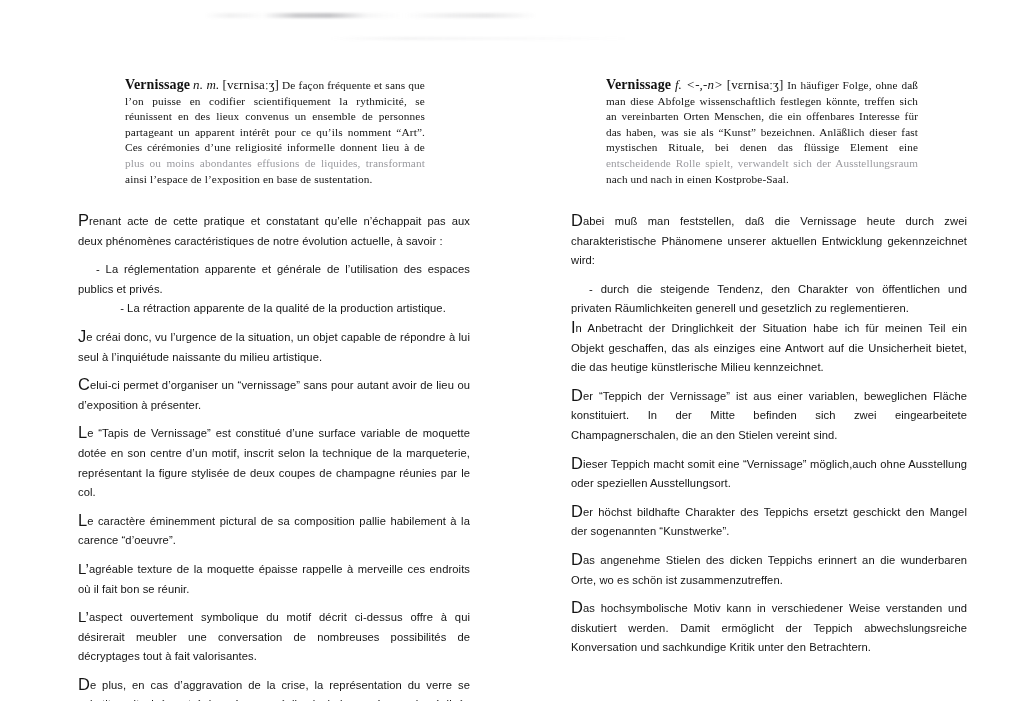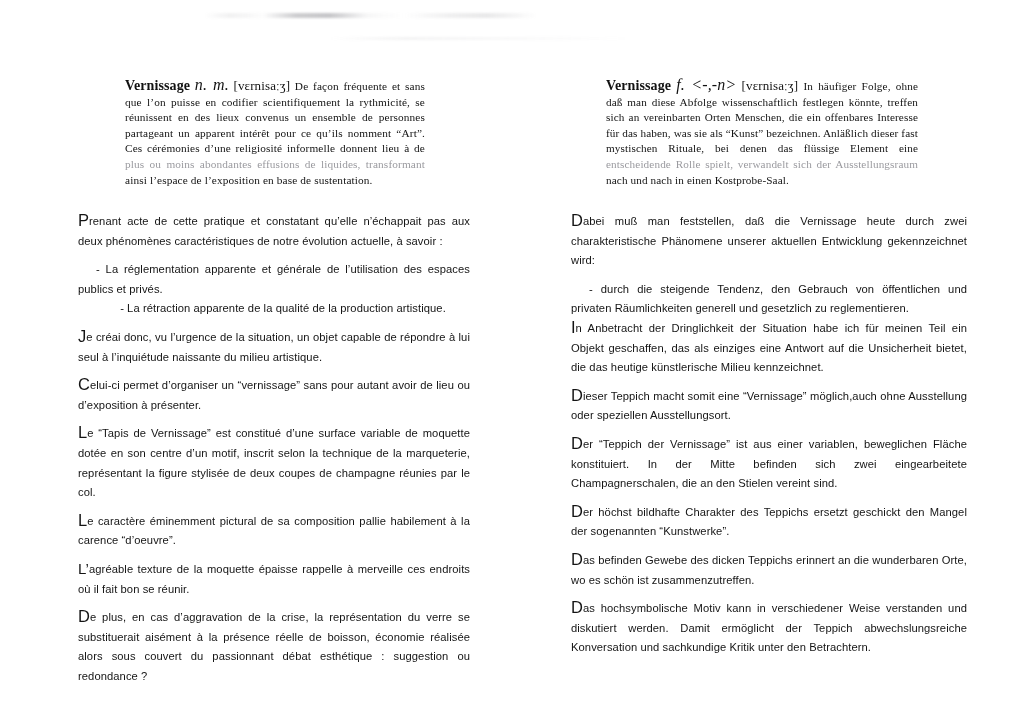--- a/index.html
+++ b/index.html
@@ -91,21 +91,21 @@
     width: 312px;
     font-size: 11.2px;
   }
   .dict-headword {
     font-weight: bold;
     font-size: 14px;
     letter-spacing: 0.1px;
   }
   .dict-gram {
     font-style: italic;
-    font-size: 16px;
+    font-size: 13px;
   }
   .dict-phon {
     font-size: 13px;
   }
   
   .dict-faded {
     color: #9a9a9f;
   }
 
   
@@ -181,49 +181,50 @@
       <p><span class="initial">J</span><span>e créai donc, vu l’urgence de la situation, un objet capable de répondre à lui seul à l’inquiétude naissante du milieu artistique.</span></p>
 
       <p><span class="initial">C</span><span>elui-ci permet d’organiser un “vernissage” sans pour autant avoir de lieu ou d’exposition à présenter.</span></p>
 
       <p><span class="initial">L</span><span>e “Tapis de Vernissage” est constitué d’une surface variable de moquette dotée en son centre d’un motif, inscrit selon la technique de la marqueterie, représentant la figure stylisée de deux coupes de champagne réunies par le col.</span></p>
 
       <p><span class="initial">L</span><span>e caractère éminemment pictural de sa composition pallie habilement à la carence “d’oeuvre”.</span></p>
 
       <p><span class="initial-small">L’</span><span>agréable texture de la moquette épaisse rappelle à merveille ces endroits où il fait bon se réunir.</span></p>
 
+      <p><span class="initial-small">L’</span><span>aspect ouvertement symbolique du motif décrit ci-dessus offre à qui désirerait meubler une conversation de nombreuses possibilités de décryptages tout à fait valorisantes.</span></p>
 
       <p><span class="initial">D</span><span>e plus, en cas d’aggravation de la crise, la représentation du verre se substituerait aisément à la présence réelle de boisson, économie réalisée alors sous couvert du passionnant débat esthétique : suggestion ou redondance ?</span></p>
 
     </div>
   </div>
 
   <div class="column column-right">
 
     <div class="dict-entry">
       <span class="dict-headword">Vernissage</span><span> </span><span class="dict-gram">f. &lt;-,-n&gt;</span><span> </span><span class="dict-phon">[vɛrnisaːʒ]</span><span> </span><span>In häufiger Folge, ohne daß man diese Abfolge wissenschaftlich festlegen könnte, treffen sich an vereinbarten Orten Menschen, die ein offenbares Interesse für das haben, was sie als “Kunst” bezeichnen. Anläßlich dieser fast mystischen Rituale, bei denen das flüssige Element eine</span>
       <span class="dict-faded">entscheidende Rolle spielt, verwandelt sich der Ausstellungsraum</span>
       <span>nach und nach in einen Kostprobe-Saal.</span>
     </div>
 
     <div class="body-text">
 
       <p><span class="initial">D</span><span>abei muß man feststellen, daß die Vernissage heute durch zwei charakteristische Phänomene unserer aktuellen Entwicklung gekennzeichnet wird:</span></p>
 
-      <p class="bullet"><span>- durch die steigende Tendenz, den Gebrauch von öffentlichen und privaten Räumlichkeiten generell und gesetzlich zu reglementieren.</span></p>
+      <p class="bullet"><span>- durch die steigende Tendenz, den Charakter von öffentlichen und privaten Räumlichkeiten generell und gesetzlich zu reglementieren.</span></p>
 
 
       <p><span class="initial">I</span><span>n Anbetracht der Dringlichkeit der Situation habe ich für meinen Teil ein Objekt geschaffen, das als einziges eine Antwort auf die  Unsicherheit bietet, die das heutige künstlerische Milieu kennzeichnet.</span></p>
 
+      <p><span class="initial">D</span><span>er “Teppich der Vernissage” ist aus einer variablen, beweglichen  Fläche konstituiert. In der Mitte befinden sich zwei eingearbeitete Champagnerschalen, die an den Stielen vereint sind.</span></p>
+
       <p><span class="initial">D</span><span>ieser Teppich macht somit eine “Vernissage” möglich,auch ohne  Ausstellung oder speziellen Ausstellungsort.</span></p>
 
-      <p><span class="initial">D</span><span>er “Teppich der Vernissage” ist aus einer variablen, beweglichen  Fläche konstituiert. In der Mitte befinden sich zwei eingearbeitete Champagnerschalen, die an den Stielen vereint sind.</span></p>
-
       <p><span class="initial">D</span><span>er höchst bildhafte Charakter des Teppichs ersetzt geschickt den Mangel der sogenannten “Kunstwerke”.</span></p>
 
-      <p><span class="initial">D</span><span>as befinden Gewebe des dicken Teppichs erinnert an die wunderbaren Orte, wo es schön ist zusammenzutreffen.</span></p>
+      <p><span class="initial">D</span><span>as angenehme Stielen des dicken Teppichs erinnert an die wunderbaren Orte, wo es schön ist zusammenzutreffen.</span></p>
 
       <p><span class="initial">D</span><span>as hochsymbolische Motiv kann in verschiedener Weise verstanden und diskutiert werden. Damit ermöglicht der Teppich abwechslungsreiche Konversation und sachkundige Kritik unter den Betrachtern.</span></p>
 
     </div>
   </div>
 
 </div>
 
 </body></html>

